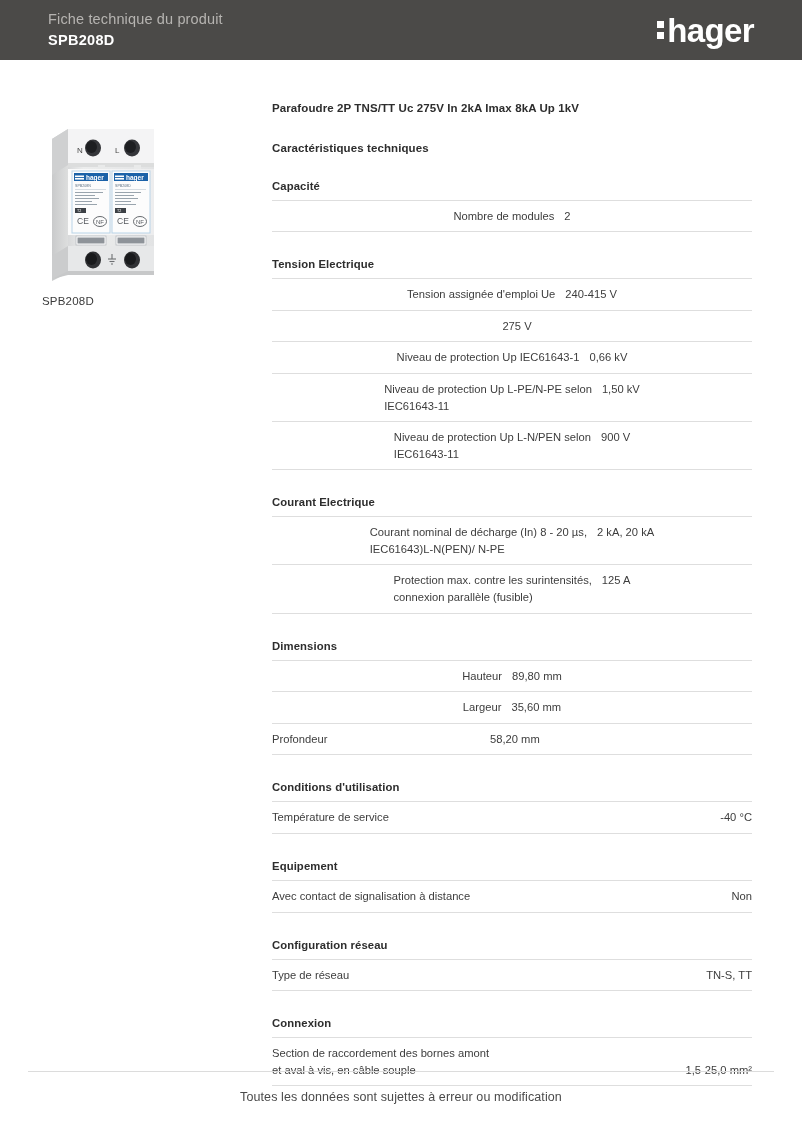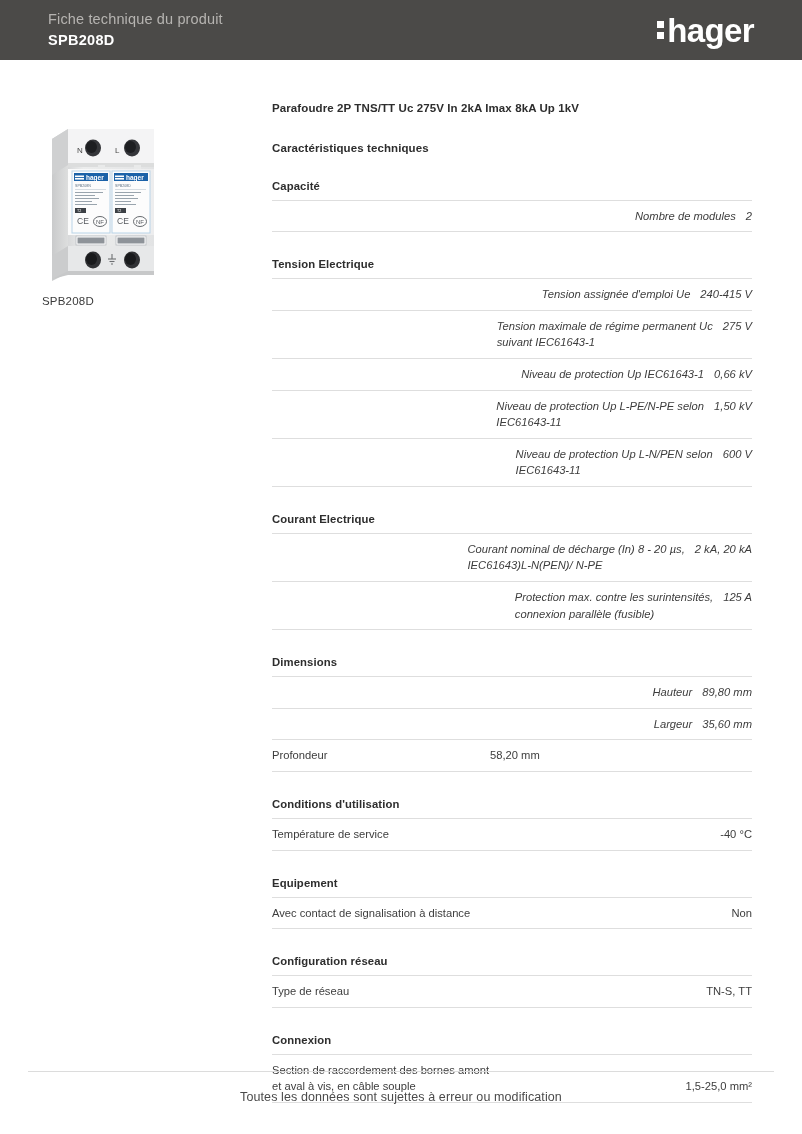--- a/index.html
+++ b/index.html
@@ -146,21 +146,21 @@
   }
   .row-value {
     font-size: 11.2px;
     color: #3d3d3d;
     line-height: 1.48;
     white-space: nowrap;
     flex: 0 0 auto;
   }
 
   
-  .row.inline { justify-content: flex-end; font-style: italic; }
+  .row.inline { justify-content: center; }
   .row.inline .row-value { margin-left: 10px; }
   .row.inline .row-label { flex: 0 0 auto; }
 
   
   .row.mid { justify-content: flex-start; }
   .row.mid .row-label { width: 218px; flex: 0 0 218px; }
   .row.mid .row-value { margin-left: 0; }
 
   
   .row.right .row-value { align-self: flex-end; }
@@ -321,37 +321,35 @@
               <div class="row-value">2</div>
             </div>
           </div>
           <div class="section">
             <div class="section-head">Tension Electrique</div>
             <div class="row inline">
               <div class="row-label">Tension assignée d'emploi Ue</div>
               <div class="row-value">240-415 V</div>
             </div>
             <div class="row inline">
-              <div class="row-label">Tension maximale de régime permanent Uc
-suivant IEC61643-1</div>
               <div class="row-value">275 V</div>
             </div>
             <div class="row inline">
               <div class="row-label">Niveau de protection Up IEC61643-1</div>
               <div class="row-value">0,66 kV</div>
             </div>
             <div class="row inline">
               <div class="row-label">Niveau de protection Up L-PE/N-PE selon
 IEC61643-11</div>
               <div class="row-value">1,50 kV</div>
             </div>
             <div class="row inline">
               <div class="row-label">Niveau de protection Up L-N/PEN selon
 IEC61643-11</div>
-              <div class="row-value">600 V</div>
+              <div class="row-value">900 V</div>
             </div>
           </div>
           <div class="section">
             <div class="section-head">Courant Electrique</div>
             <div class="row inline">
               <div class="row-label">Courant nominal de décharge (In) 8 - 20 µs,
 IEC61643)L-N(PEN)/ N-PE</div>
               <div class="row-value">2 kA, 20 kA</div>
             </div>
             <div class="row inline">

